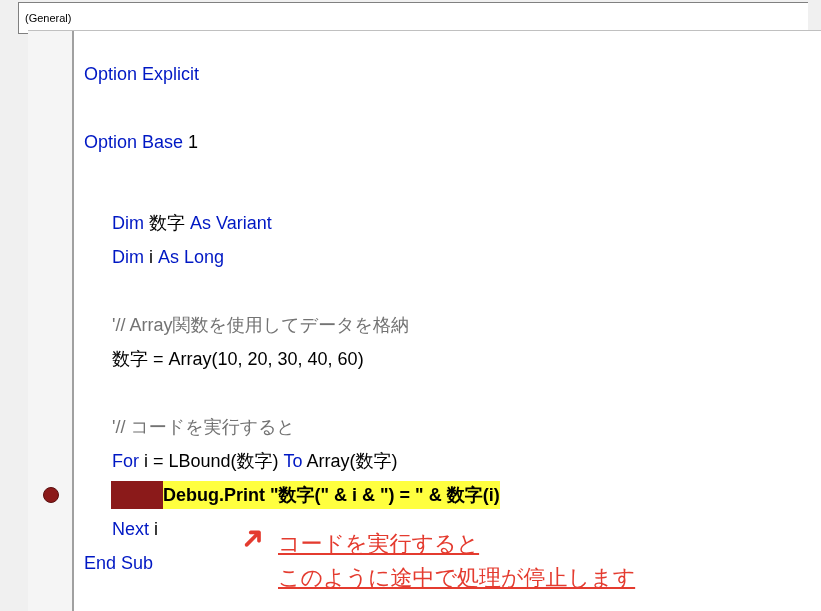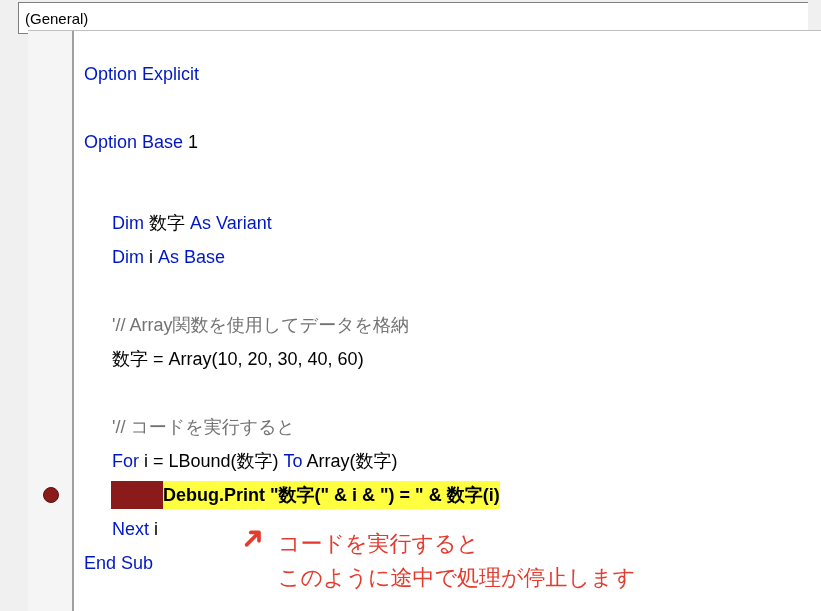--- a/index.html
+++ b/index.html
@@ -14,21 +14,21 @@
   }
   .dropdown {
     position: absolute;
     top: 2px; left: 18px;
     width: 790px; height: 32px;
     background: #fff;
     border: 1px solid #808080;
     border-right: none;
     padding-left: 6px;
     display: flex; align-items: center;
-    font-size: 15px;
+    font-size: 11px;
   }
   .editor-wrap {
     position: absolute;
     top: 30px; left: 0;
     width: 803px; height: 581px;
     border-top: 1px solid #c0c0c0;
     display: flex;
     margin-left: 28px;
   }
   .gutter {
@@ -89,20 +89,21 @@
   .bold { font-weight: bold; }
   .sep {
     height: 1px;
     margin: 6px 0 6px 0;
   }
   .annotation {
     position: absolute;
     color: #e43b2f;
     font-size: 22px;
     line-height: 1.55;
+    text-decoration: underline;
   }
   .annotation-arrow {
     position: absolute;
     color: #e43b2f;
     font-size: 30px;
     transform: rotate(-45deg);
   }
 </style>
 </head>
 <body>
@@ -124,21 +125,21 @@
   <div class="code-area">
 
     <div class="code-line"><span class="kw">Option Explicit</span></div>
     <div class="code-line"></div>
     <div class="code-line"><span class="kw">Option Base</span><span class="txt"> 1</span></div>
 
     <div class="sep"></div>
     <div class="code-line"></div>
 
     <div class="code-line ind1"><span class="kw">Dim</span><span class="txt"> 数字 </span><span class="kw">As Variant</span></div>
-    <div class="code-line ind1"><span class="kw">Dim</span><span class="txt"> i </span><span class="kw">As Base</span></div>
+    <div class="code-line ind1"><span class="kw">Dim</span><span class="txt"> i </span><span class="kw">As Long</span></div>
 
     <div class="code-line"></div>
 
     <div class="code-line ind1"><span class="cm">'// Array関数を使用してデータを格納</span></div>
     <div class="code-line ind1"><span class="txt">数字 = Array(10, 20, 30, 40, 60)</span></div>
 
     <div class="code-line"></div>
 
     <div class="code-line ind1"><span class="cm">'// コードを実行すると</span></div>
     <div class="code-line ind1"><span class="kw">For</span><span class="txt"> i = LBound(数字) </span><span class="kw">To</span><span class="txt"> Array(数字)</span></div>

